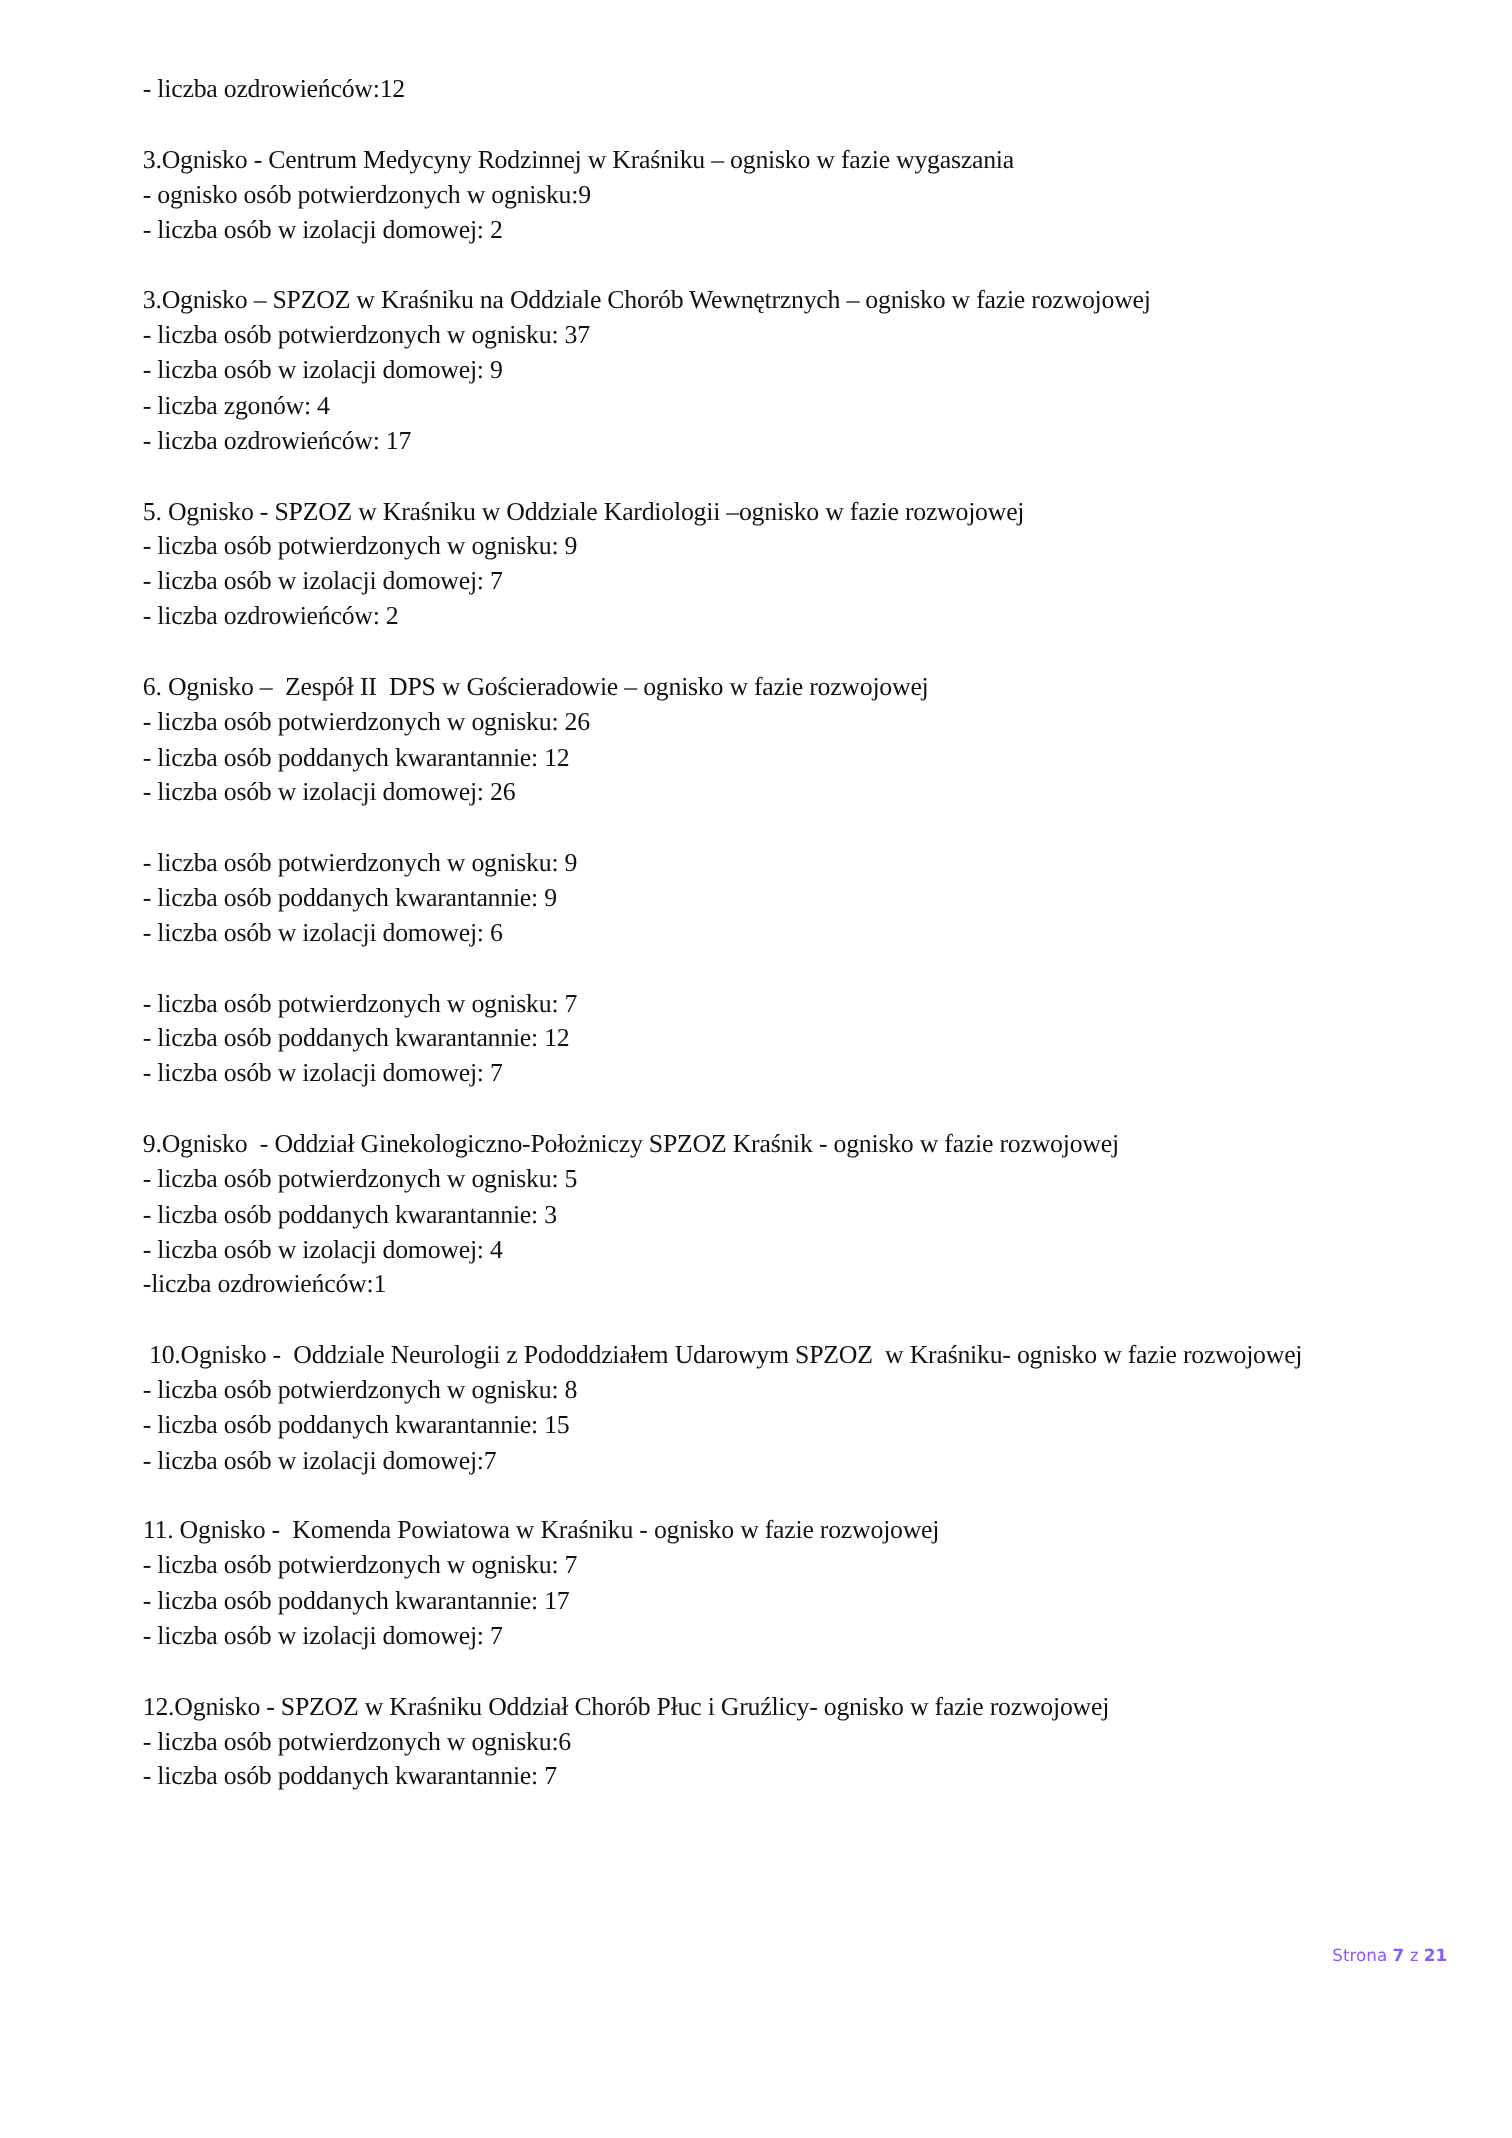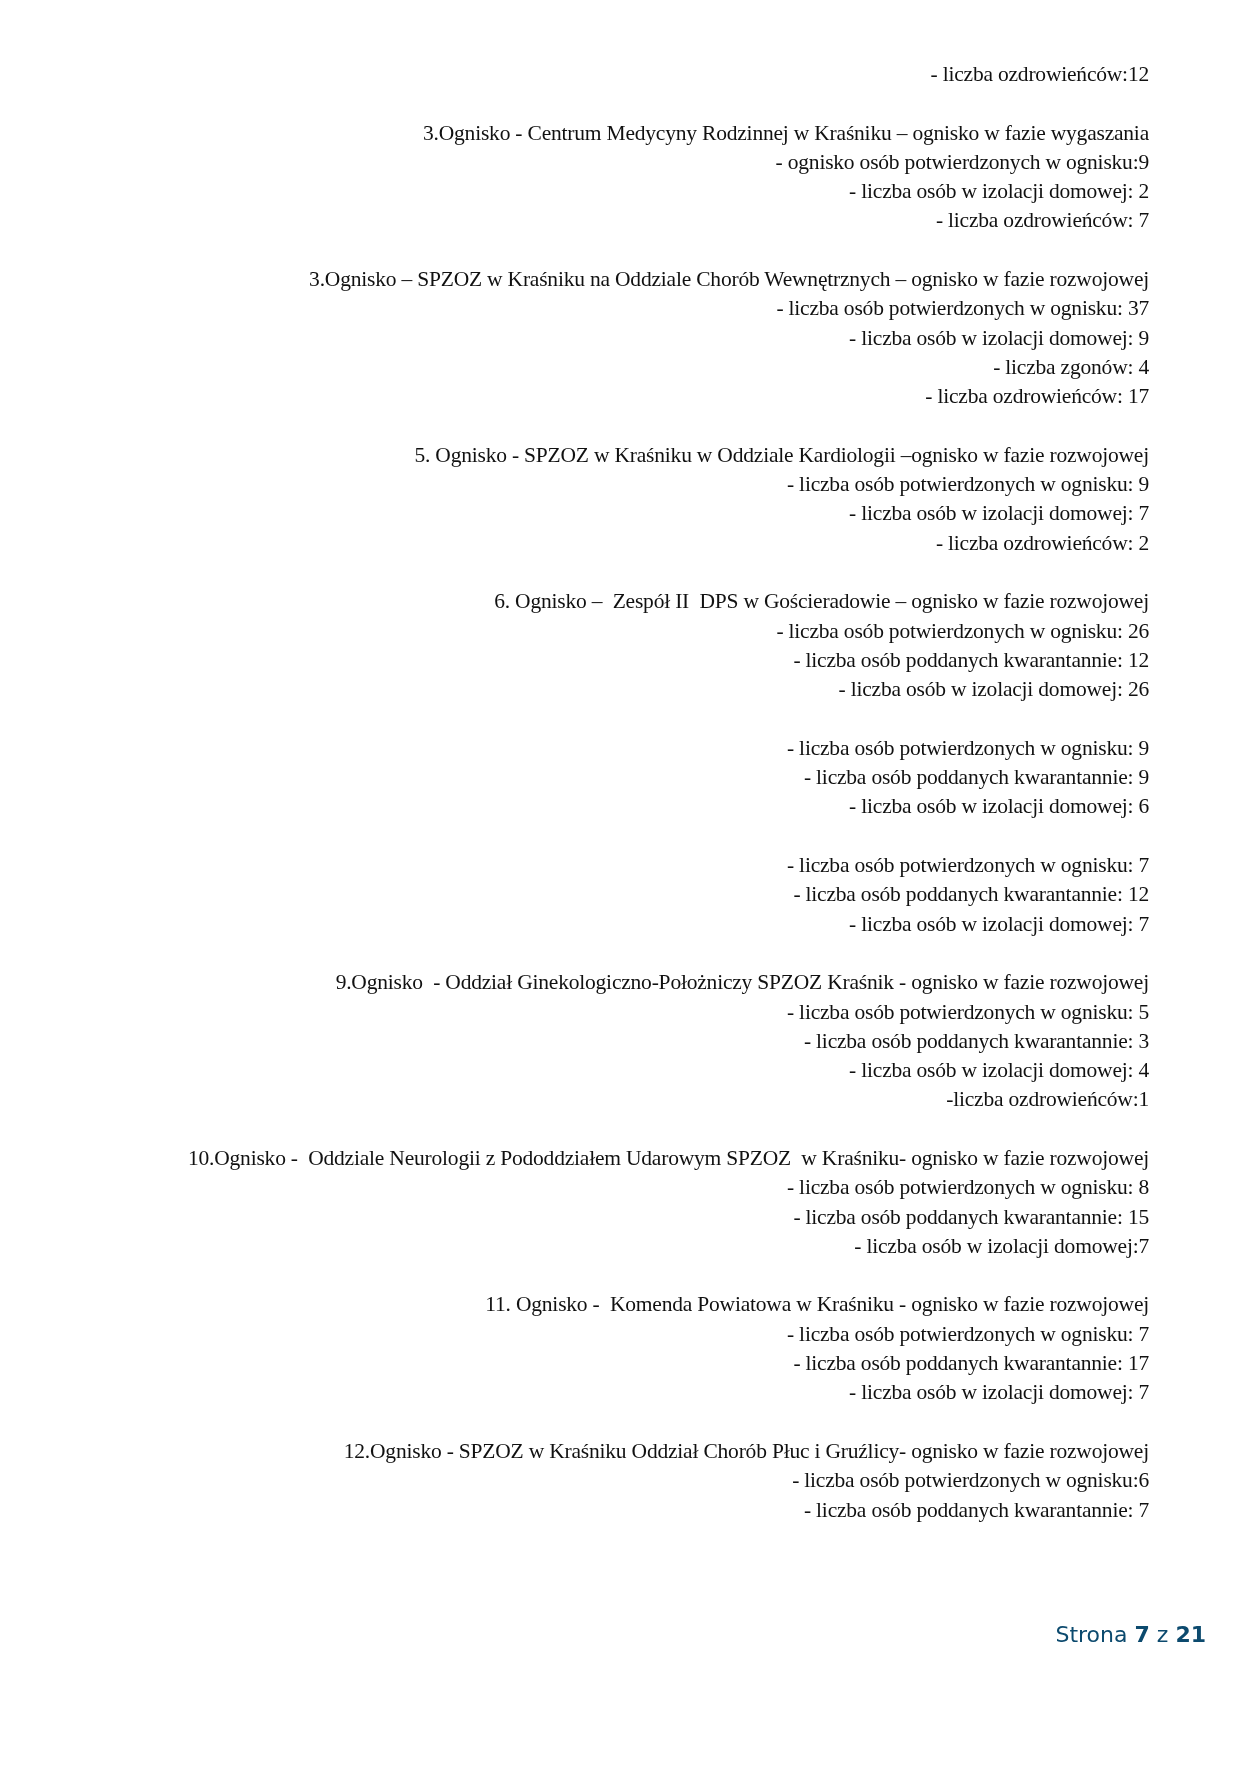--- a/index.html
+++ b/index.html
@@ -16,58 +16,56 @@
     }
     .page {
       position: absolute;
       left: 119px;
       top: 60px;
       width: 1030px;
       font-family: "Liberation Serif", "DejaVu Serif", serif;
       font-size: 21.5px;
       line-height: 29.3px;
       letter-spacing: -0.2px;
-      text-align: right;
     }
     .line {
       white-space: pre-wrap;
       margin: 0;
     }
     .heading {
     }
     .gap {
       height: 29.3px;
     }
     .footer {
       position: absolute;
       right: 54px;
       top: 1622px;
       font-family: "DejaVu Sans", "Liberation Sans", sans-serif;
-      font-size: 22px;
-      color: #0c4a6e;
+      font-size: 14px;
+      color: #8b5cf6;
       text-align: right;
     }
     .footer b {
       font-weight: bold;
     }
   </style>
 </head>
 <body>
 
 <div class="page">
   <div>
     <p class="line">- liczba ozdrowieńców:12</p>
   </div>
   <div class="gap"></div>
 
   <div>
     <p class="line heading">3.Ognisko - Centrum Medycyny Rodzinnej w Kraśniku – ognisko w fazie wygaszania</p>
     <p class="line">- ognisko osób potwierdzonych w ognisku:9</p>
     <p class="line">- liczba osób w izolacji domowej: 2</p>
-    <p class="line">- liczba ozdrowieńców: 7</p>
   </div>
   <div class="gap"></div>
 
   <div>
     <p class="line heading">3.Ognisko – SPZOZ w Kraśniku na Oddziale Chorób Wewnętrznych – ognisko w fazie rozwojowej</p>
     <p class="line">- liczba osób potwierdzonych w ognisku: 37</p>
     <p class="line">- liczba osób w izolacji domowej: 9</p>
     <p class="line">- liczba zgonów: 4</p>
     <p class="line">- liczba ozdrowieńców: 17</p>
   </div>

